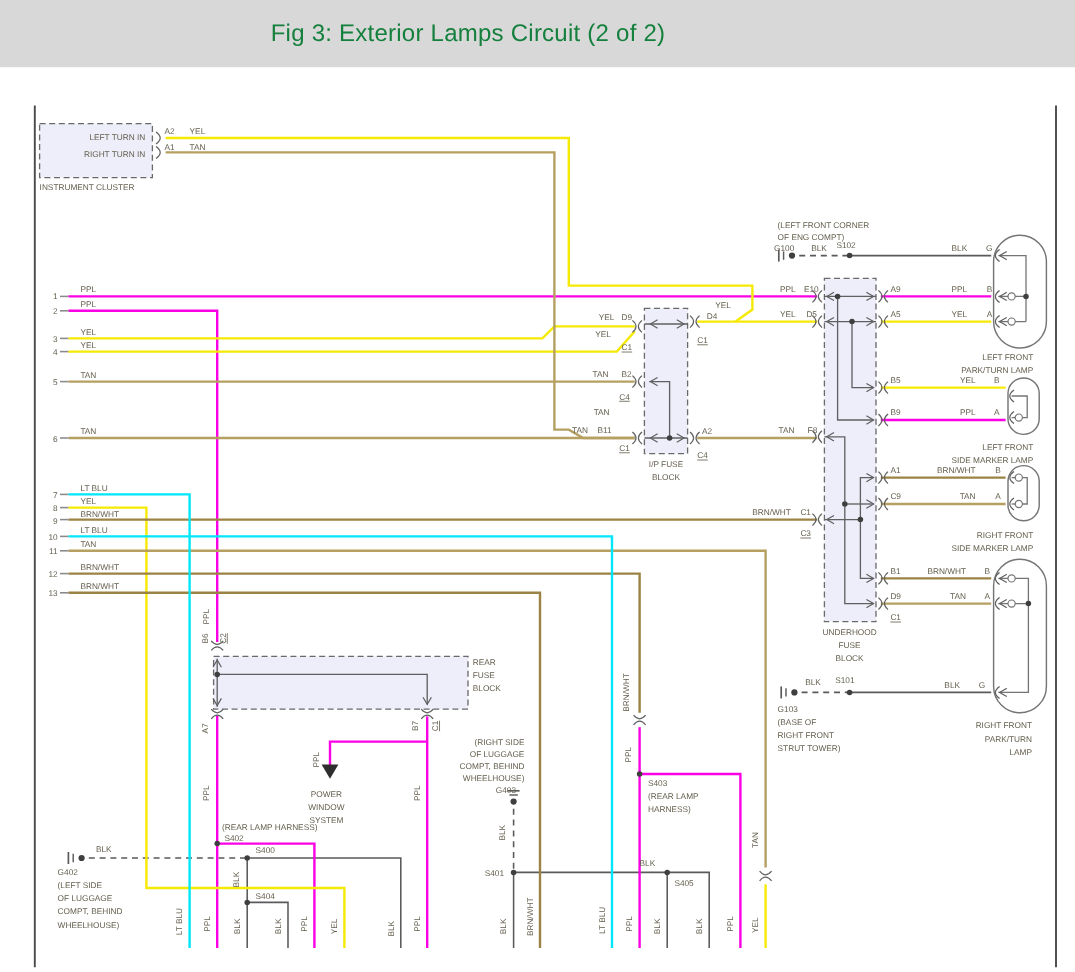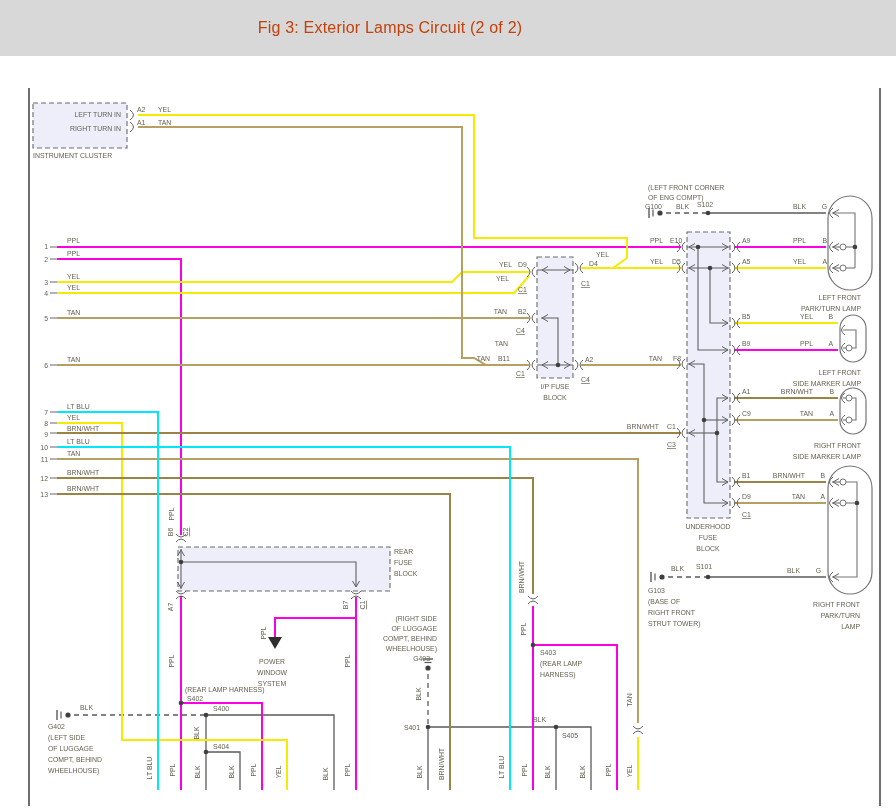--- a/index.html
+++ b/index.html
@@ -1,20 +1,20 @@
 <!DOCTYPE html>
 <html><head>
 <meta charset="utf-8">
 <style>
   html,body{margin:0;padding:0;background:#ffffff;}
   #page{position:relative;width:896px;height:810px;overflow:hidden;background:#fff;
         font-family:"Liberation Sans",sans-serif;}
   #titlebar{position:absolute;left:0;top:0;width:896px;height:56px;background:#d8d8d8;
             display:flex;align-items:center;justify-content:center;}
-  #titlebar .t{font-size:16px;color:#c2410c;letter-spacing:.2px;transform:translateX(-58px);}
+  #titlebar .t{font-size:20px;color:#15803d;letter-spacing:.2px;transform:translateX(-58px);}
   #diagram{position:absolute;left:0;top:0;width:896px;height:810px;}
   svg text{font-family:"Liberation Sans",sans-serif;}
 </style>
 </head>
 <body>
 
 <div id="page">
   <div id="titlebar">
     <div class="t">Fig 3: Exterior Lamps Circuit (2 of 2)</div>
   </div>

